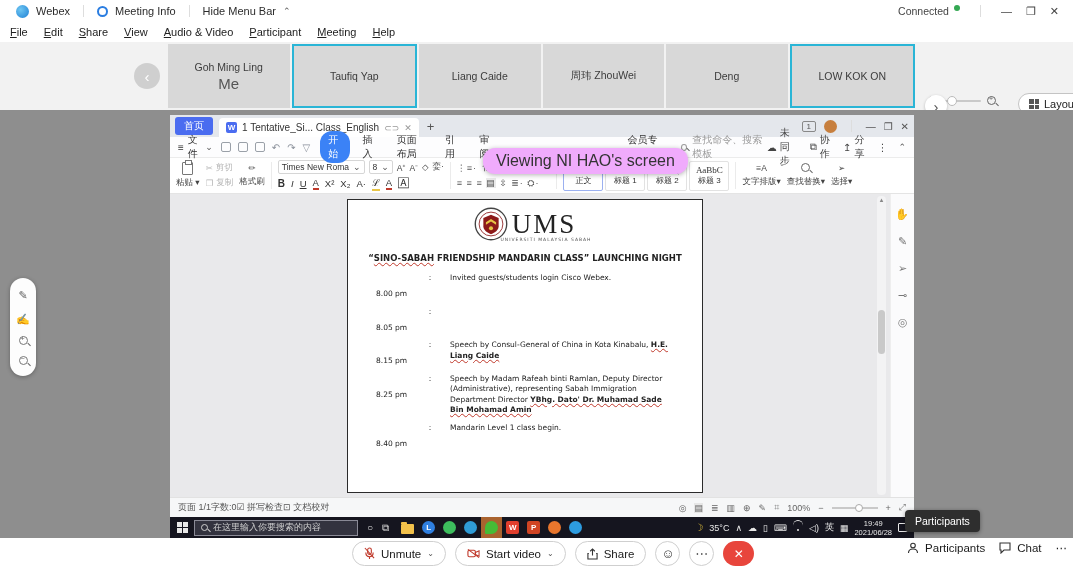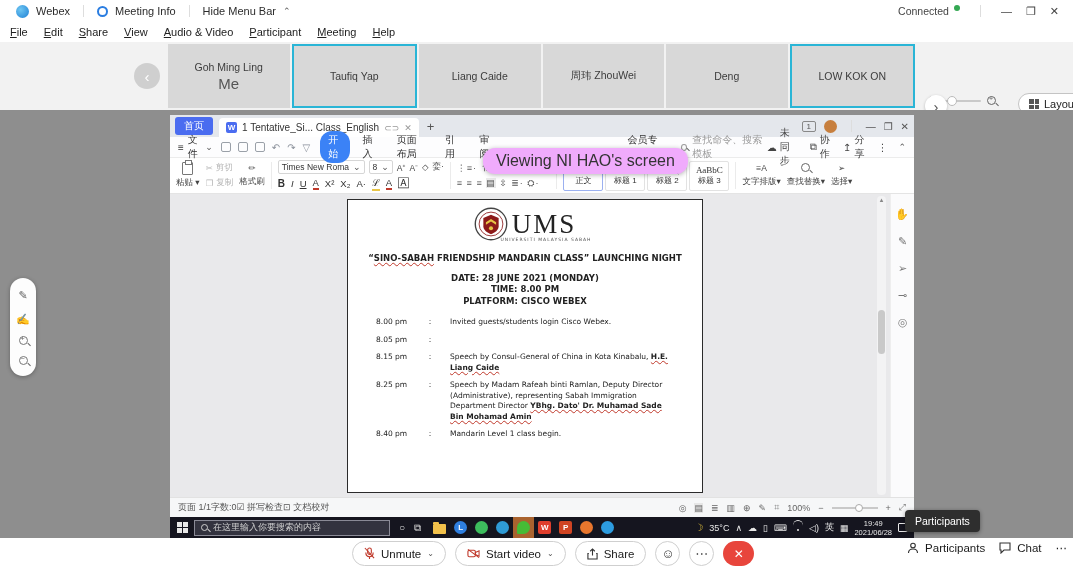--- a/index.html
+++ b/index.html
@@ -107,21 +107,21 @@
           padding:5px 14px; font-family:"DejaVu Sans", sans-serif; }
   .c { text-align:center; }
   .logo-wrap { display:flex; align-items:center; justify-content:center; gap:4px; margin-top:2px; }
   .ums-txt { font-size:27px; letter-spacing:2px; color:#222; font-family:"Liberation Serif", serif; }
   .ums-sub { font-size:4.5px; letter-spacing:1px; color:#555; text-align:center; margin-top:-4px; margin-left:42px; }
   .h-prog { font-size:9px; font-weight:bold; margin-top:7px; }
   .h-sub { font-size:8.5px; font-weight:bold; margin-top:11px; }
   .h-meta { font-size:8.5px; font-weight:bold; margin-top:10px; line-height:1.35; }
   .sch { margin-top:10px; }
   .sch-row { display:flex; font-size:7.5px; line-height:1.4; margin-bottom:7px; }
-  .sch-time { width:48px; padding-left:14px; flex:none; }
+  .sch-time { width:48px; padding-left:14px; flex:none;margin-top:16px; }
   .sch-colon { width:40px; text-align:center; flex:none; }
   .sch-text { width:228px; }
   .b { font-weight:bold; }
   .sq { text-decoration:underline; text-decoration-style:wavy; text-decoration-color:#c0392b; }
   .scrollbar { position:absolute; right:28px; top:2px; bottom:2px; width:9px; background:#f3f3f4; border-radius:4px; }
   .scroll-thumb { position:absolute; left:1px; width:7px; top:38%; height:15%; background:#c9c9c9; border-radius:4px; }
   .scroll-up { position:absolute; top:0; left:0; width:9px; text-align:center; font-size:7px; color:#888; }
   .side-strip { position:absolute; right:0; top:0; bottom:0; width:24px; background:#fbfbfc; border-left:1px solid #eee;
                 display:flex; flex-direction:column; align-items:center; padding-top:14px; gap:14px; color:#777; font-size:11px; }
 
@@ -130,21 +130,21 @@
   .sb-right { margin-left:auto; display:flex; align-items:center; gap:8px; color:#666; }
   .sb-track { width:46px; height:2px; background:#c9c9c9; position:relative; }
   .sb-knob { position:absolute; left:50%; top:-3px; width:8px; height:8px; border-radius:50%; background:#fff; border:1px solid #aaa; }
 
   
   .taskbar { position:absolute; left:170px; top:407px; width:744px; height:21px; background:#15151f; display:flex;
              align-items:center; color:#e8e8e8; font-size:9px; }
   .start { width:24px; text-align:center; }
   .start-ic { width:11px; height:11px; display:grid; grid-template-columns:1fr 1fr; gap:1px; margin:0 auto; }
   .start-ic i { background:#e8e8e8; }
-  .tb-search { width:196px; height:16px; background:#33333f; border:1px solid #8a8a96; display:flex; align-items:center;
+  .tb-search { width:164px; height:16px; background:#33333f; border:1px solid #8a8a96; display:flex; align-items:center;
                gap:5px; padding:0 6px; color:#cfcfcf; }
   .tb-search .mag { border-color:#cfcfcf; width:7px; height:7px; }
   .tb-search .mag::after { background:#cfcfcf; }
   .tb-ic { margin-left:9px; font-size:10px; color:#ddd; }
   .apps { display:flex; align-items:center; margin-left:8px; }
   .app-wrap { width:21px; height:21px; display:flex; align-items:center; justify-content:center; }
   .app-wrap.active { background:#a9632f; }
   .app { width:13px; height:13px; display:flex; align-items:center; justify-content:center; font-size:8px; font-weight:bold; color:#fff; }
   .shape-circle { border-radius:50%; }
   .shape-square { border-radius:2px; }
@@ -453,25 +453,20 @@
             <path d="M20 9 L29 13 V23 C29 29 20 32 20 32 C20 32 11 29 11 23 V13 Z" fill="#8c1a1a"></path>
             <path d="M14 18 L20 14 L26 18 L26 21 L20 17 L14 21 Z" fill="#e8c547"></path>
             <circle cx="20" cy="25" r="2.4" fill="#e8c547"></circle>
           </svg>
           <div>
             <div class="ums-txt">UMS</div>
           </div>
         </div>
         <div class="ums-sub">UNIVERSITI MALAYSIA SABAH</div>
         <div class="c h-sub"><span class="b ">“</span><span class="b sq">SINO-SABAH</span><span class="b ">  FRIENDSHIP MANDARIN CLASS” LAUNCHING NIGHT</span></div>
-        <div class="c h-meta">
-          <div>DATE: 28 JUNE 2021 (MONDAY)</div>
-          <div>TIME: 8.00 PM</div>
-          <div>PLATFORM: CISCO WEBEX</div>
-        </div>
         <div class="sch">
             <div class="sch-row">
               <span class="sch-time">8.00 pm</span>
               <span class="sch-colon">:</span>
               <span class="sch-text"><span>Invited guests/students login Cisco Webex.</span></span>
             </div>
             <div class="sch-row">
               <span class="sch-time">8.05 pm</span>
               <span class="sch-colon">:</span>
             </div>

